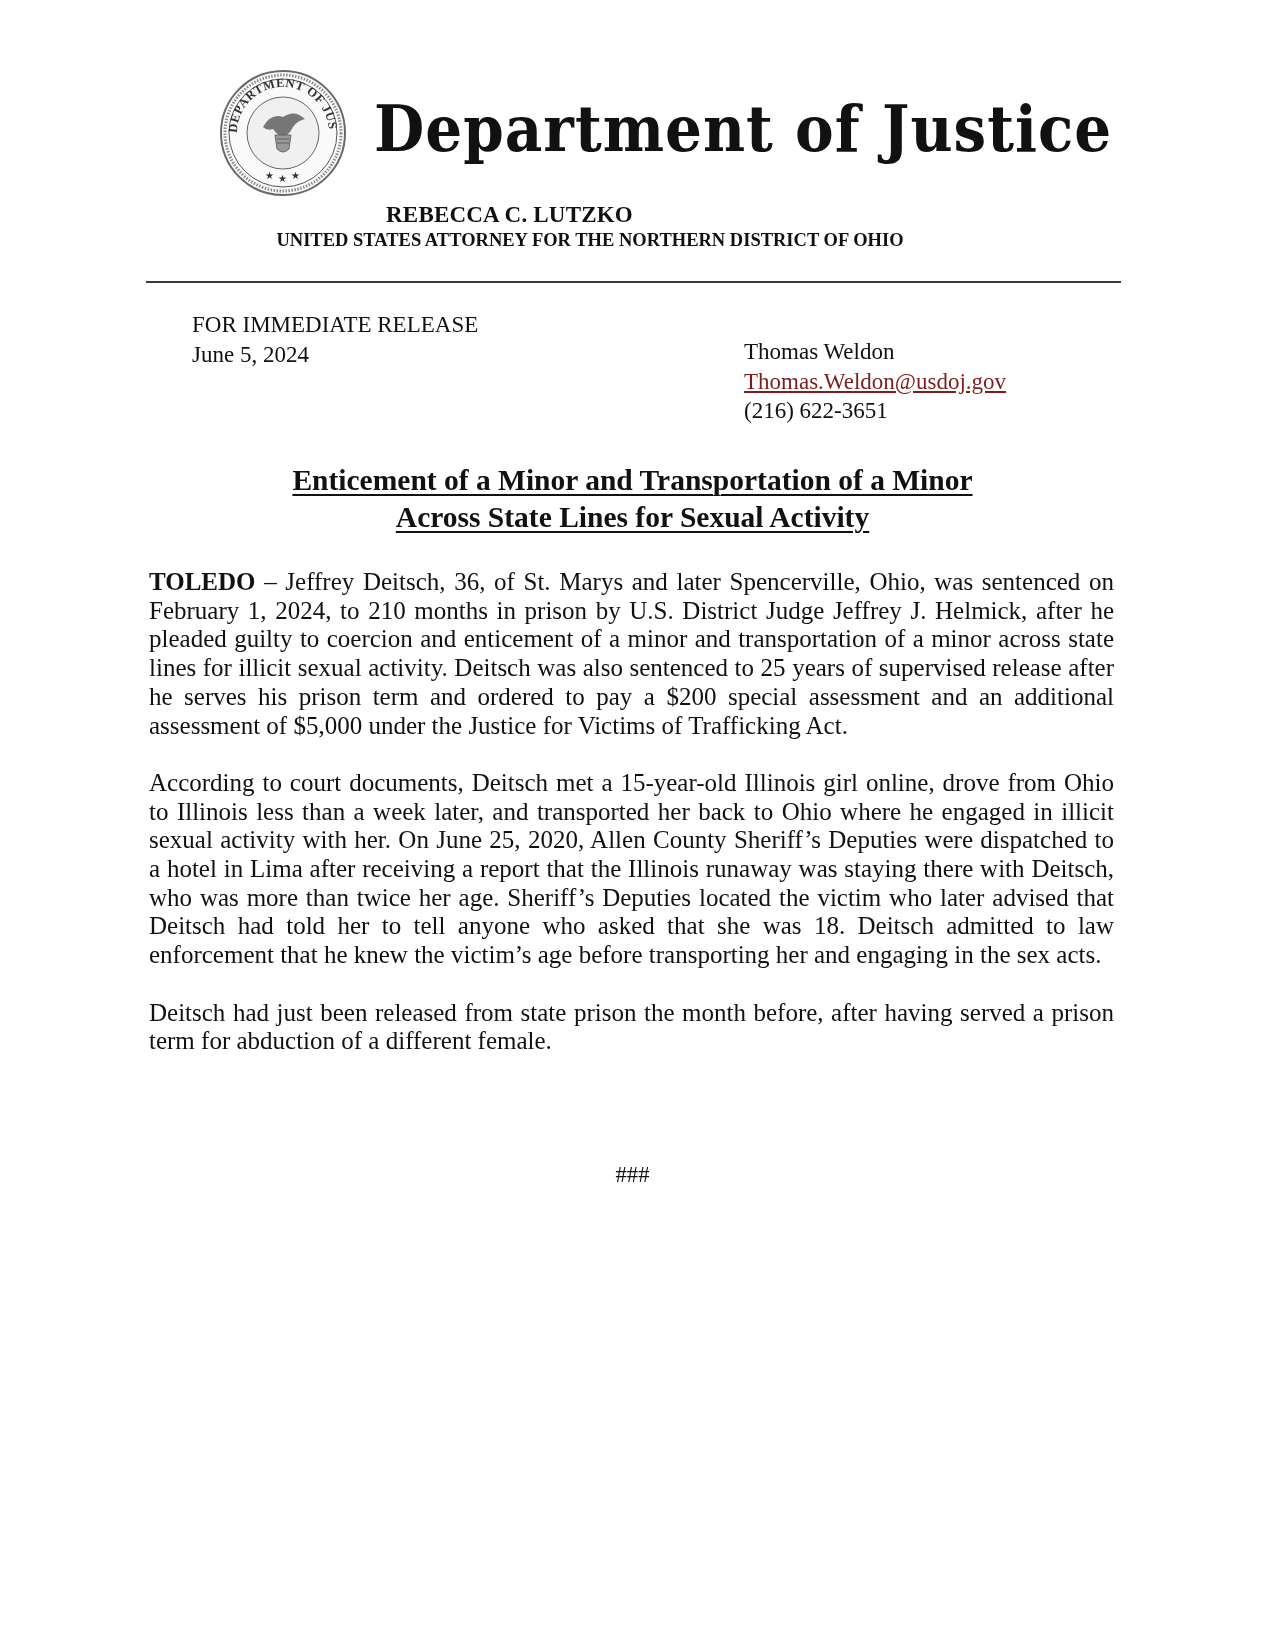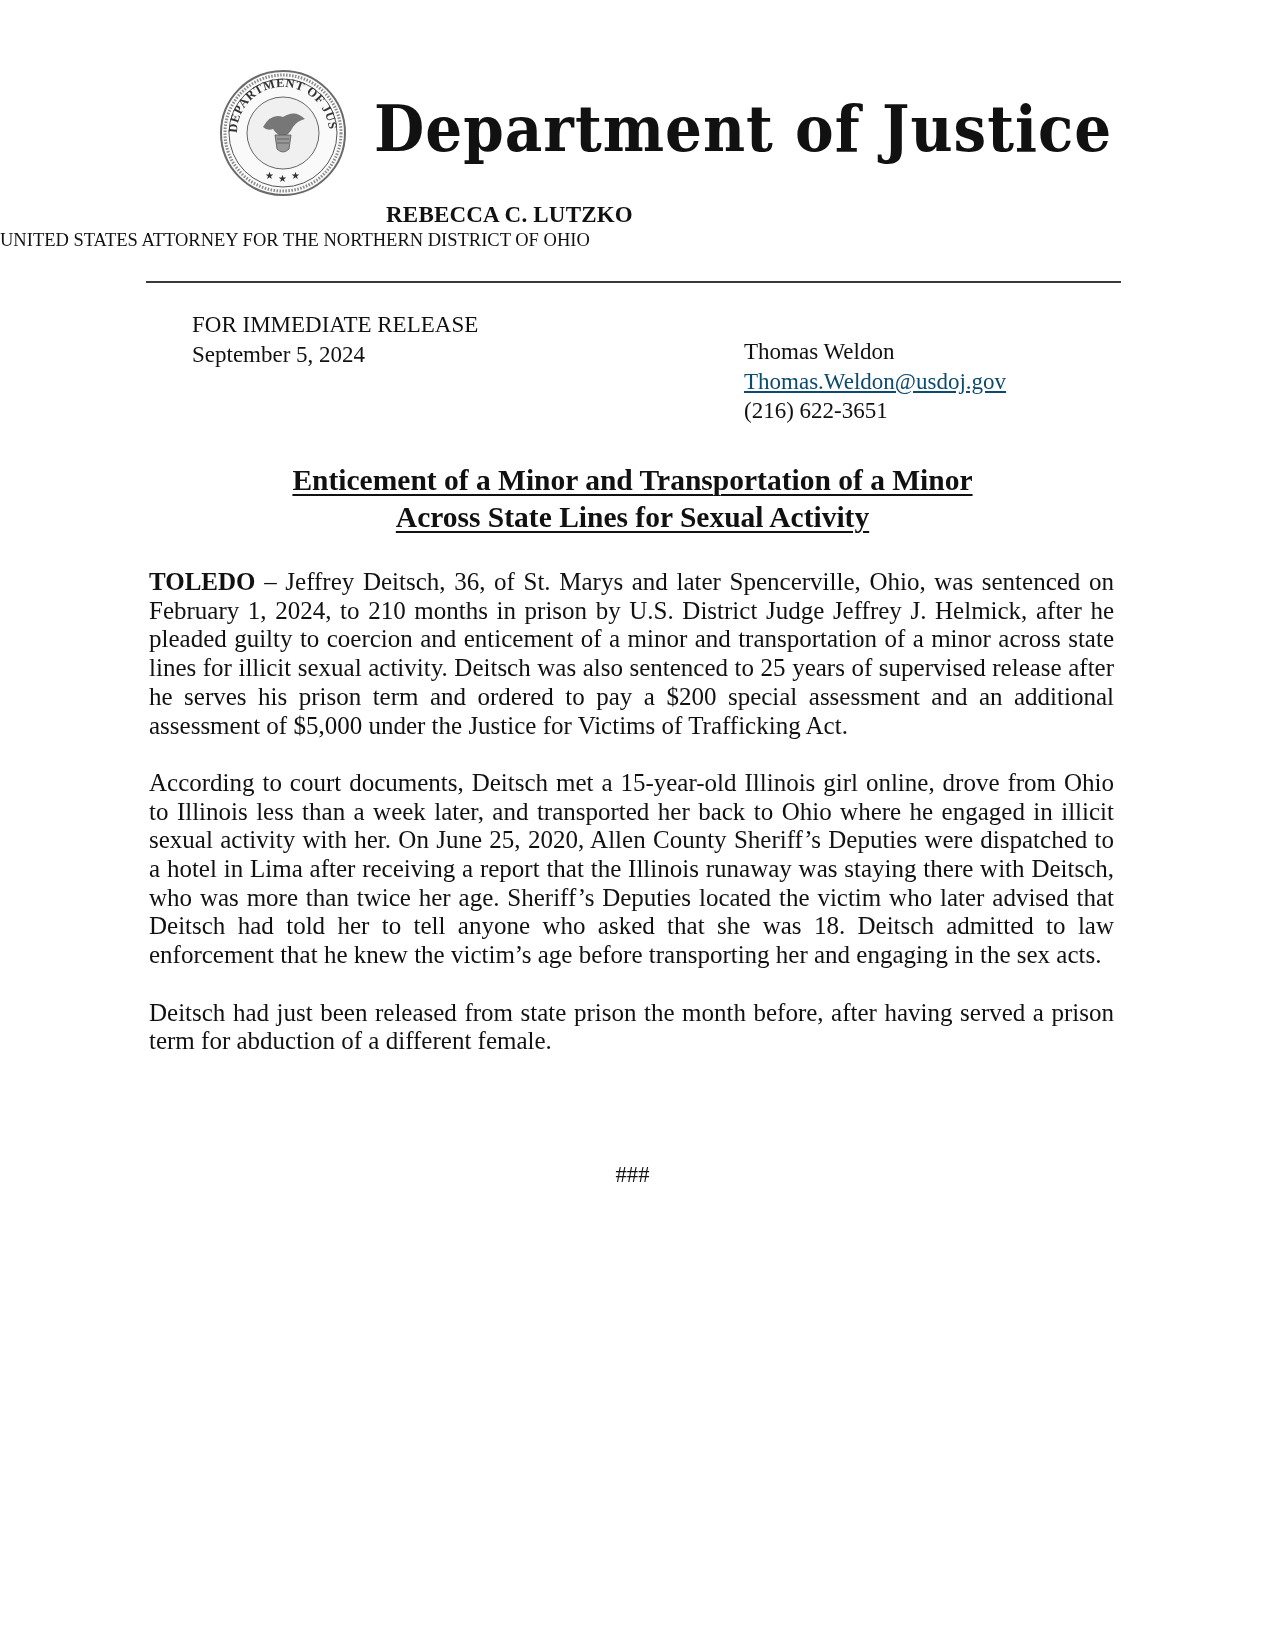--- a/index.html
+++ b/index.html
@@ -50,21 +50,22 @@
       text-align: center;
       font-weight: bold;
       font-size: 23px;
       line-height: 26px;
       letter-spacing: 0.2px;
     }
     .attorney-title {
       position: absolute;
       left: 0; width: 1180px;
       top: 229px;
-      font-weight: normal;
+      text-align: center;
+      font-weight: bold;
       font-size: 18.5px;
       line-height: 22px;
     }
     .rule {
       position: absolute;
       left: 146px;
       top: 281px;
       width: 975px;
       height: 0;
       border-top: 2px solid #3a3a3a;
@@ -73,21 +74,21 @@
     .release-left, .release-right {
       position: absolute;
       top: 310px;
       font-size: 23px;
       line-height: 29.5px;
     }
     .release-left { left: 149px; margin-left: 43px; }
     .release-right { left: 744px; margin-top: 27px; }
     .release-left div, .release-right div { white-space: nowrap; }
     .email-link {
-      color: #0c4a6e;
+      color: #7f1d1d;
       text-decoration: underline;
       cursor: pointer;
     }
     
     .headline {
       position: absolute;
       left: 140px;
       width: 985px;
       top: 424px;
       text-align: center;
@@ -154,21 +155,21 @@
 
   <div class="agency-name">Department of Justice</div>
 
   <div class="attorney-name">REBECCA C. LUTZKO</div>
   <div class="attorney-title">UNITED STATES ATTORNEY FOR THE NORTHERN DISTRICT OF OHIO</div>
 
   <div class="rule"></div>
 
   <div class="release-left">
     <div>FOR IMMEDIATE RELEASE</div>
-    <div>September 5, 2024</div>
+    <div>June 5, 2024</div>
   </div>
 
   <div class="release-right">
     <div>Thomas Weldon</div>
     <div><a class="email-link" title="Thomas.Weldon@usdoj.gov">Thomas.Weldon@usdoj.gov</a></div>
     <div>(216) 622-3651</div>
   </div>
 
   <div class="headline">
     <br>

